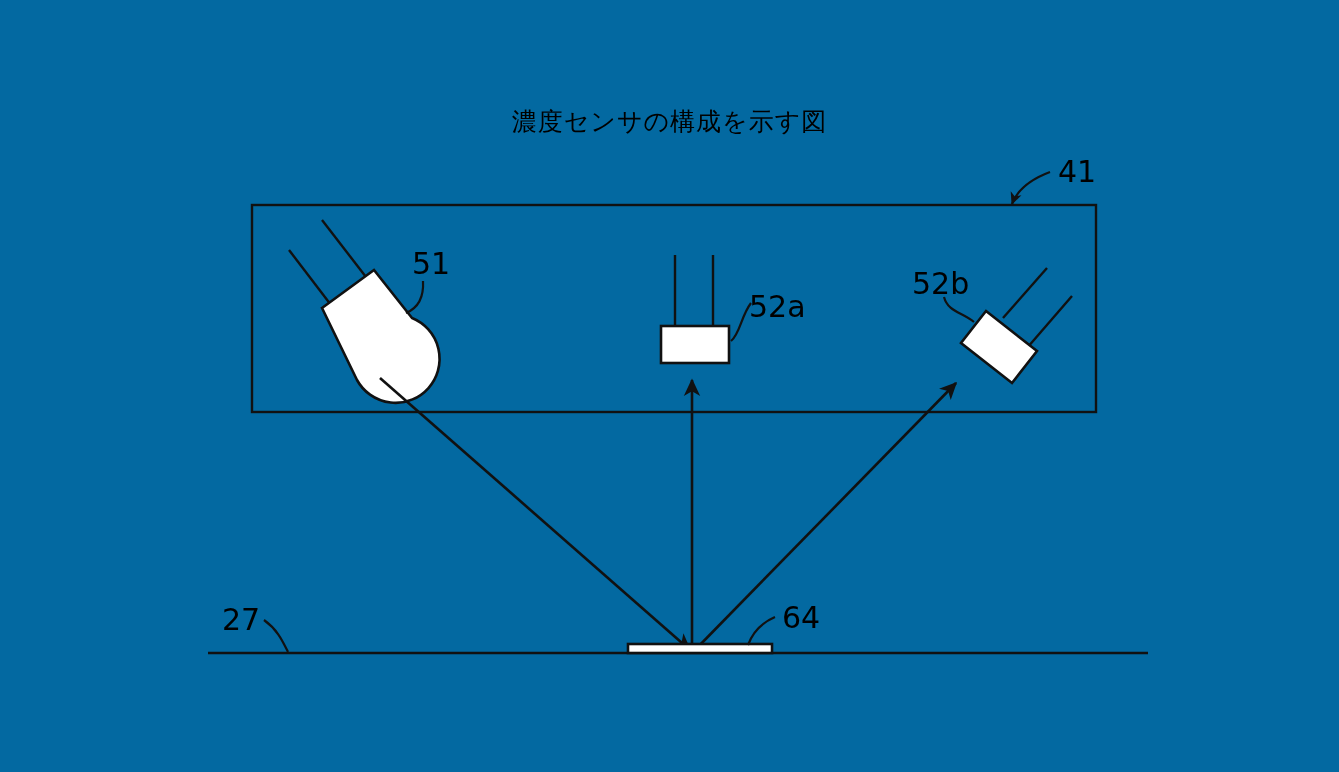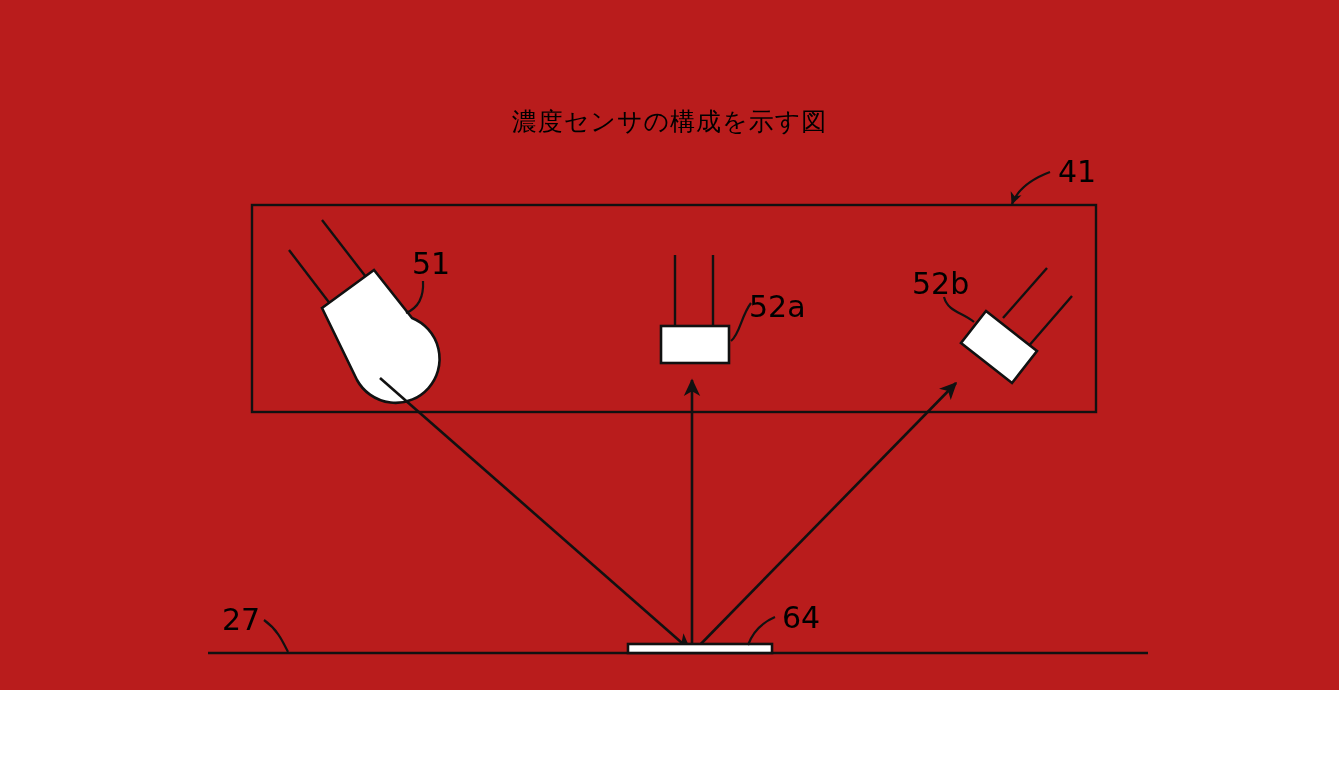--- a/index.html
+++ b/index.html
@@ -8,22 +8,22 @@
     padding: 0;
     background: #ffffff;
   }
   body {
     font-family: "Liberation Sans", sans-serif;
     color: #000000;
   }
   #page {
     position: relative;
     width: 1339px;
-    height: 690px;
-    background: #b91c1c;
+    height: 772px;
+    background: #0369a1;
     overflow: hidden;
   }
   #figure-title {
     position: absolute;
     left: 0;
     top: 105px;
     width: 1339px;
     text-align: center;
     font-family: "DejaVu Sans", "Liberation Sans", sans-serif;
     font-size: 25px;

